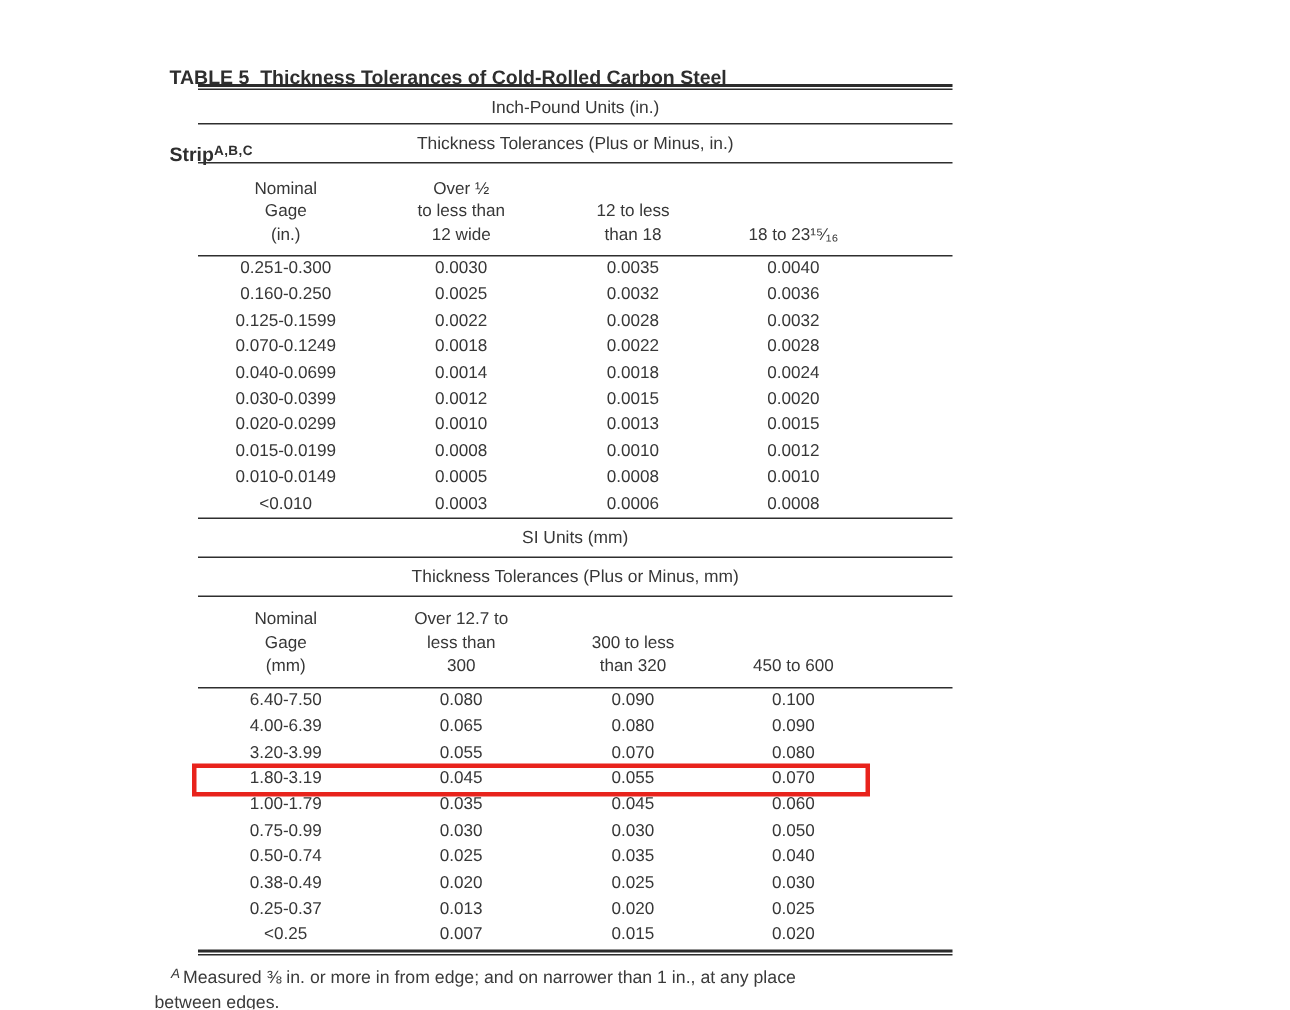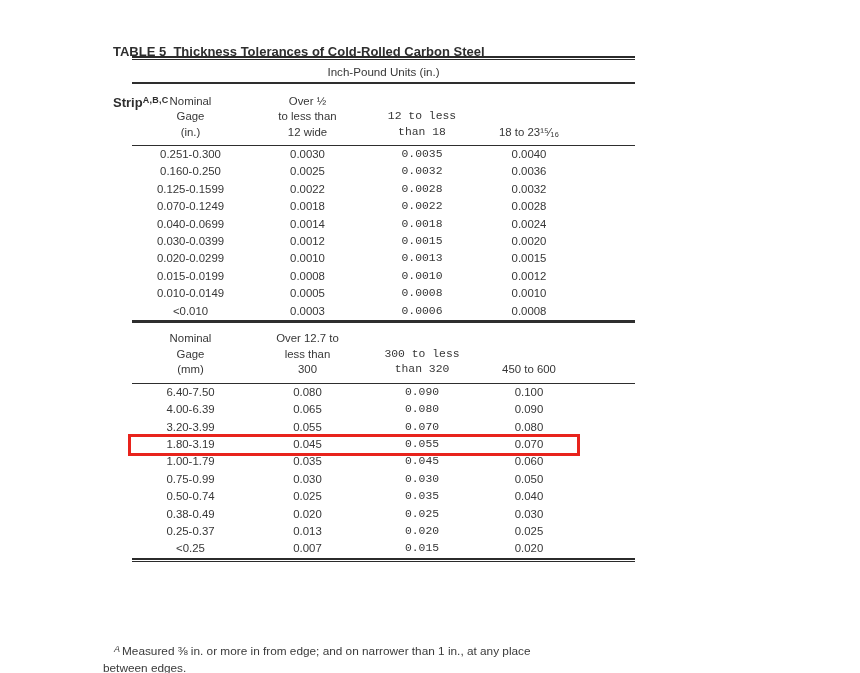--- a/index.html
+++ b/index.html
@@ -26,21 +26,21 @@
   .rule-heavy{height:4px;border-top:2px solid #2b2b2b;border-bottom:1px solid #2b2b2b;box-sizing:border-box;}
   .rule{border-bottom:1px solid #2e2e2e;}
   .srow{text-align:center;height:22px;line-height:23px;font-size:11.6px;}
   .srow.tall{height:25px;line-height:26px;}
   .hrow{display:flex;align-items:flex-end;height:61px;box-sizing:border-box;padding-bottom:5px;}
   .hrow.si{height:60px;}
   .hcell{line-height:15.5px;font-size:11.4px;}
   .cell{text-align:center;}
   .c1{width:117px;}
   .c2{width:117px;}
-  .c3{width:112px;font-family:Liberation Mono, monospace;}
+  .c3{width:112px;}
   .c4{width:102px;}
   .csp{width:55px;}
   .trow{display:flex;position:relative;height:17.4px;line-height:17.6px;}
   .trow .cell{overflow:visible;}
   
   .hlbox{
     position:absolute;left:-4px;top:-2px;width:452px;height:22px;
     border:3px solid var(--hl,#e8231c);box-sizing:border-box;
     pointer-events:none;
   }
@@ -61,20 +61,21 @@
     <div>TABLE 5  Thickness Tolerances of Cold-Rolled Carbon Steel</div>
     <div><span>Strip</span><span class="supit">A,B,C</span></div>
   </div>
 
   <div class="tablewrap">
 
     <div class="rule-heavy"></div>
 
     <div class="srow">Inch-Pound Units (in.)</div>
     <div class="rule"></div>
+    <div class="srow tall">Thickness Tolerances (Plus or Minus, in.)</div>
     <div class="rule"></div>
 
     <div class="hrow">
       <div class="cell c1 hcell">
         <div>Nominal</div>
         <div>Gage</div>
         <div>(in.)</div>
       </div>
       <div class="cell c2 hcell">
         <div>Over ½</div>
@@ -159,21 +160,23 @@
         <div class="trow">
           <div class="cell c1">&lt;0.010</div>
           <div class="cell c2">0.0003</div>
           <div class="cell c3">0.0006</div>
           <div class="cell c4">0.0008</div>
           <div class="cell csp"></div>
         </div>
       </div>
     <div class="rule"></div>
 
-    <div class="rule"></div>
+    <div class="srow tall" style="height:25px;">SI Units (mm)</div>
+    <div class="rule"></div>
+    <div class="srow tall">Thickness Tolerances (Plus or Minus, mm)</div>
     <div class="rule"></div>
 
     <div class="hrow si">
       <div class="cell c1 hcell">
         <div>Nominal</div>
         <div>Gage</div>
         <div>(mm)</div>
       </div>
       <div class="cell c2 hcell">
         <div>Over 12.7 to</div>

